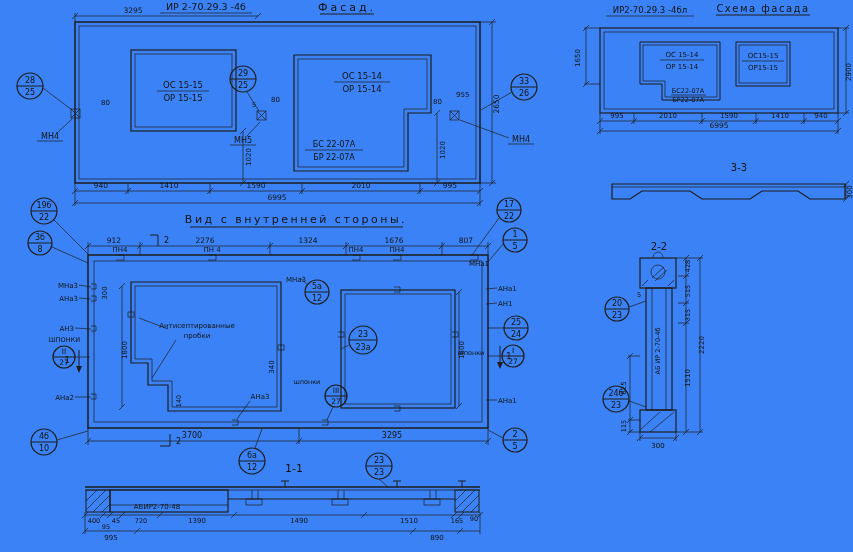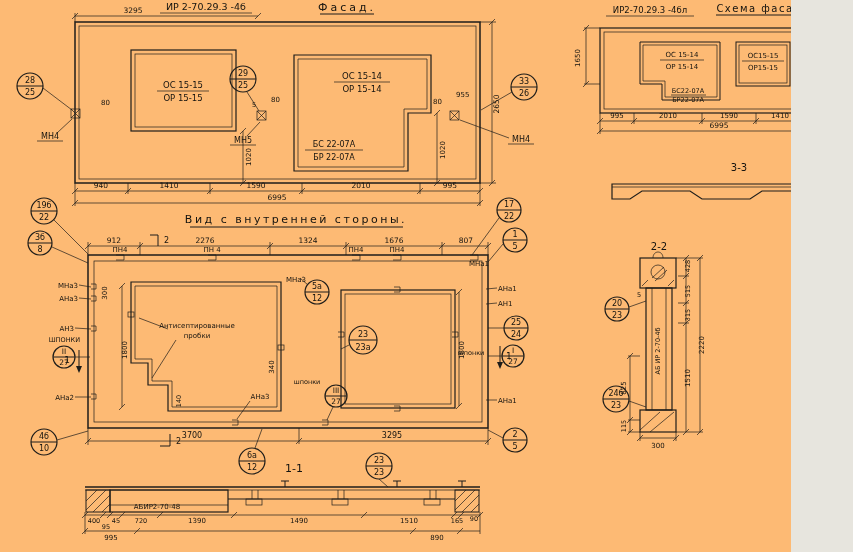--- a/index.html
+++ b/index.html
@@ -1,16 +1,16 @@
 <!DOCTYPE html>
 <html><head>
 <meta charset="utf-8">
 <style>
   html,body{margin:0;padding:0;background:#e7e5de;}
-  #sheet{position:relative;width:791px;height:552px;background:#fdba74;overflow:hidden;}
+  #sheet{position:relative;width:853px;height:552px;background:#3b82f6;overflow:hidden;}
   svg{display:block;}
   .ln{fill:none;stroke:#1e1d1a;stroke-width:1;}
   .thk{stroke-width:1.5;}
   .md{stroke-width:1.2;}
   .thn{stroke-width:0.7;}
   text{font-family:"DejaVu Sans",sans-serif;fill:#14130f;}
   .t6{font-size:6.5px}.t7{font-size:7px}.t75{font-size:7.5px}.t8{font-size:8px}
   .t85{font-size:8.5px}.t9{font-size:9px}.t95{font-size:9.5px}.t10{font-size:10px}.t11{font-size:11px}
   .mid{text-anchor:middle}.end{text-anchor:end}
   .sp{letter-spacing:2.5px}.sp1{letter-spacing:1.5px}.sp3{letter-spacing:3px}

